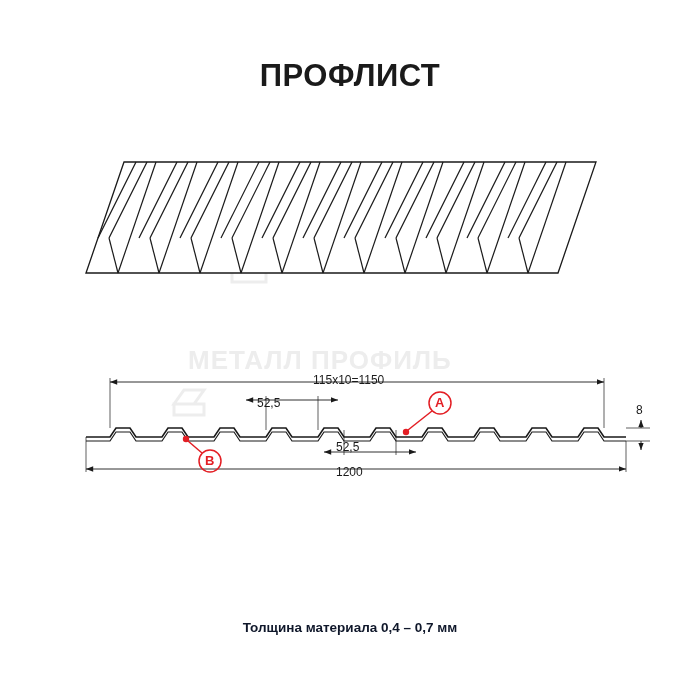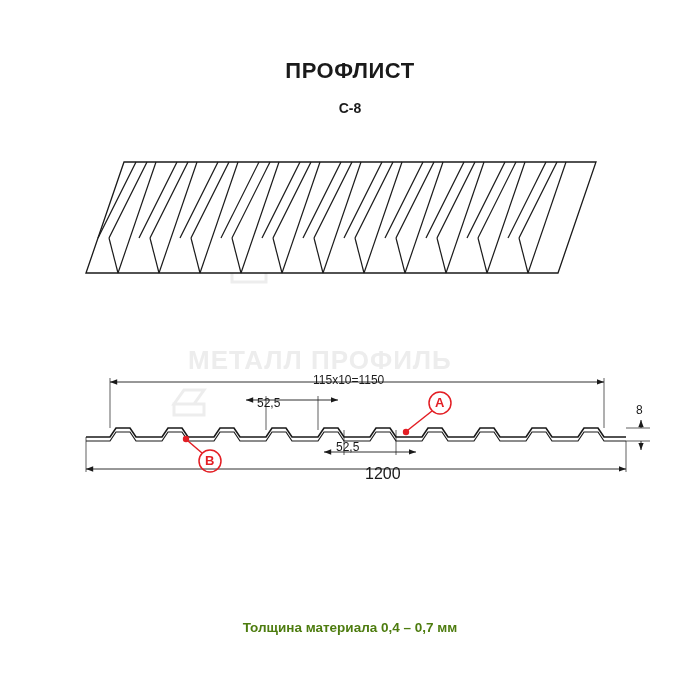--- a/index.html
+++ b/index.html
@@ -18,21 +18,21 @@
   .page {
     position: absolute;
     inset: 0;
   }
   .title {
     position: absolute;
     top: 58px;
     left: 0;
     width: 700px;
     text-align: center;
-    font-size: 22px;
+    font-size: 31px;
     font-weight: bold;
     letter-spacing: 0.5px;
     color: #1a1a1a;
   }
   .subtitle {
     position: absolute;
     top: 100px;
     left: 0;
     width: 700px;
     text-align: center;
@@ -41,21 +41,21 @@
     color: #1a1a1a;
   }
   .footnote {
     position: absolute;
     top: 620px;
     left: 0;
     width: 700px;
     text-align: center;
     font-size: 13.5px;
     font-weight: bold;
-    color: #4d7c0f;
+    color: #0f172a;
   }
   svg.draw {
     position: absolute;
     top: 0;
     left: 0;
     width: 700px;
     height: 700px;
   }
   .wm {
     position: absolute;
@@ -77,21 +77,20 @@
     left: 170px;
     font-size: 26px;
   }
 </style>
 </head>
 <body>
 
 <div class="page">
 
   <div class="title">ПРОФЛИСТ</div>
-  <div class="subtitle">С-8</div>
 
   <div class="wm wm1">МЕТАЛЛ ПРОФИЛЬ</div>
   <div class="wm wm2">МЕТАЛЛ ПРОФИЛЬ</div>
 
   <svg class="draw" viewBox="0 0 700 700">
 
     <g opacity="1">
       <path d="M232 270 l12 -16 h22 l-12 16 z M232 270 h34 v12 h-34 z" fill="none" stroke="#ededed" stroke-width="3"></path>
     </g>
     <g opacity="1">
@@ -235,20 +234,20 @@
     <g stroke="#e31e24" stroke-width="1.5" fill="none">
       <circle cx="210" cy="461" r="11"></circle>
       <path d="M202 453 L188 441"></path>
       <circle cx="186" cy="439" r="3.2" fill="#e31e24" stroke="none"></circle>
     </g>
   </svg>
 
   <div style="position:absolute; left:313px; top:367px; font-size:12px;margin-top:6px;">115х10=1150</div>
   <div style="position:absolute; left:257px; top:396px; font-size:12px;">52,5</div>
   <div style="position:absolute; left:336px; top:440px; font-size:12px;">52,5</div>
-  <div style="position:absolute; left:336px; top:465px; font-size:16px;margin-left:29px;">1200</div>
+  <div style="position:absolute; left:336px; top:465px; font-size:12px;">1200</div>
   <div style="position:absolute; left:636px; top:403px; font-size:12px;">8</div>
 
   <div style="position:absolute; left:435px; top:395px; font-size:13px; font-weight:bold; color:#e31e24;">A</div>
   <div style="position:absolute; left:205px; top:453px; font-size:13px; font-weight:bold; color:#e31e24;">B</div>
 
   <div class="footnote">Толщина материала 0,4 – 0,7 мм</div>
 </div>
 
 </body></html>

